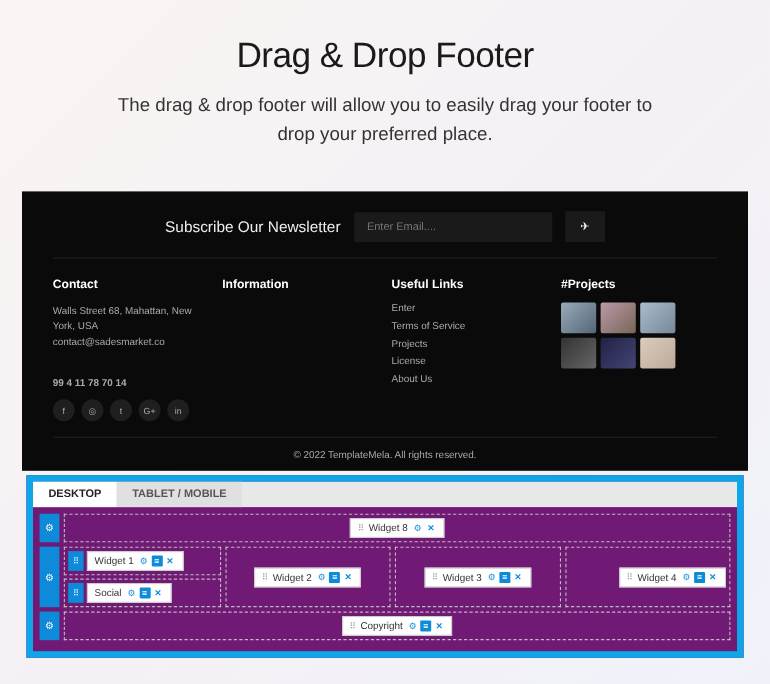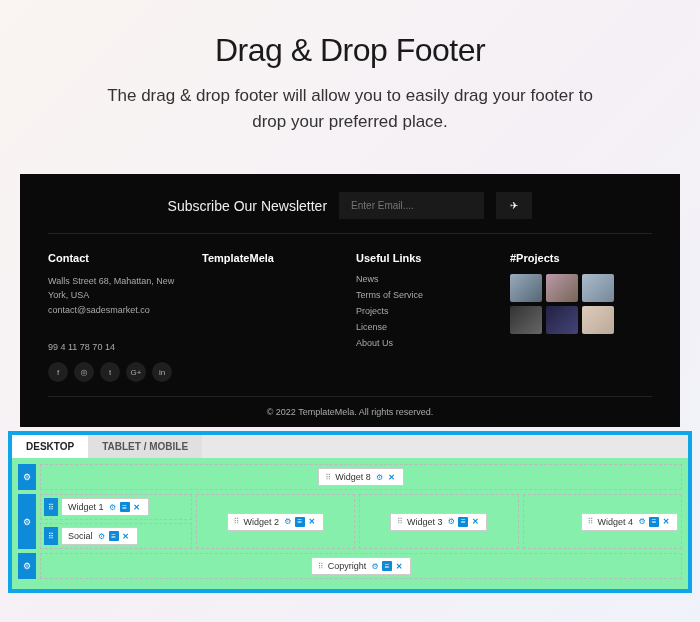--- a/index.html
+++ b/index.html
@@ -3,41 +3,41 @@
 <meta charset="utf-8">
 <style>
 * { margin: 0; padding: 0; box-sizing: border-box; }
 body { font-family: -apple-system, BlinkMacSystemFont, "Segoe UI", Arial, sans-serif; background: linear-gradient(135deg, #faf5f2 0%, #f5f0f5 50%, #f0f2fa 100%); width: 700px; height: 622px; overflow: hidden; }
 .hero { text-align: center; padding: 32px 40px 20px; }
 .hero-title { font-size: 32px; font-weight: 400; color: #1a1a1a; margin-bottom: 14px; letter-spacing: -0.5px; }
 .hero-desc { font-size: 17px; color: #333; line-height: 1.5; max-width: 520px; margin: 0 auto; }
 .footer-preview { background: #0a0a0a; margin: 20px 20px 0; color: #fff; padding: 18px 28px 0; }
 .newsletter { display: flex; align-items: center; justify-content: center; gap: 12px; padding-bottom: 14px; border-bottom: 1px solid #222; }
 .newsletter-label { font-size: 14px; color: #eee; }
-.newsletter-input { background: #1a1a1a; border: none; color: #888; font-size: 10px; padding: 8px 12px; width: 145px; }
+.newsletter-input { background: #1a1a1a; border: none; color: #888; font-size: 10px; padding: 8px 12px; width: 180px; }
 .newsletter-btn { background: #1a1a1a; border: none; color: #fff; padding: 8px 14px; cursor: pointer; font-size: 10px; }
 .footer-cols { display: flex; justify-content: space-between; padding: 18px 0 14px; gap: 12px; }
 .footer-col { flex: 1; }
 .footer-col h4 { font-size: 11px; font-weight: 600; color: #fff; margin-bottom: 10px; }
 .footer-col .addr { font-size: 9px; color: #aaa; line-height: 1.6; margin-bottom: 25px; }
-.footer-col .phone { font-size: 9px; color: #aaa; margin-bottom: 10px; }
+.footer-col .phone { font-size: 9px; color: #aaa; margin-bottom: 10px; font-weight: bold; }
 .footer-col ul { list-style: none; }
 .footer-col ul li { font-size: 9px; color: #aaa; margin-bottom: 6px; }
 .socials { display: flex; gap: 6px; margin-top: 8px; }
 .social-ic { width: 20px; height: 20px; border-radius: 50%; background: #1f1f1f; display: flex; align-items: center; justify-content: center; font-size: 8px; color: #aaa; }
 .insta-grid { display: grid; grid-template-columns: repeat(3, 32px); grid-template-rows: repeat(2, 28px); gap: 4px; }
 .insta-grid div { background: linear-gradient(135deg,#888,#ccc); border-radius: 2px; }
 .insta-grid div:nth-child(1){background:linear-gradient(135deg,#9ab,#567);}
 .insta-grid div:nth-child(2){background:linear-gradient(135deg,#b9a,#765);}
 .insta-grid div:nth-child(3){background:linear-gradient(135deg,#abc,#789);}
 .insta-grid div:nth-child(4){background:linear-gradient(135deg,#333,#666);}
 .insta-grid div:nth-child(5){background:linear-gradient(135deg,#224,#447);}
 .insta-grid div:nth-child(6){background:linear-gradient(135deg,#dcb,#ba9);}
 .copyright { text-align: center; font-size: 9px; color: #aaa; padding: 10px 0; border-top: 1px solid #222; }
-.builder { background: #86efac; margin: 4px 8px 0; border: 4px solid #0ea5e9; }
+.builder { background: #701a75; margin: 4px 24px 0; border: 6px solid #0ea5e9; }
 .tabs { display: flex; background: #e8e8e8; }
 .tab { padding: 6px 14px; font-size: 10px; font-weight: 600; color: #555; cursor: pointer; background: #e0e0e0; }
 .tab.active { background: #fff; color: #222; }
 .builder-body { padding: 6px; }
 .brow { display: flex; gap: 4px; margin-bottom: 4px; align-items: stretch; }
 .row-handle { width: 18px; background: #0d8bd9; display: flex; align-items: center; justify-content: center; color: #fff; font-size: 9px; }
 .row-cells { flex: 1; display: flex; gap: 4px; }
 .cell { flex: 1; border: 1px dashed #bbb; min-height: 22px; padding: 3px; display: flex; align-items: center; }
 .col-handle { width: 14px; background: #0d8bd9; display:flex;align-items:center;justify-content:center;color:#fff;font-size:8px; margin-right:3px; align-self:stretch;}
 .widget-chip { background: #fff; border: 1px solid #ccc; font-size: 9px; padding: 3px 6px; display: inline-flex; align-items: center; gap: 4px; color: #333; }
@@ -78,26 +78,26 @@
       <div class="phone">99 4 11 78 70 14</div>
       <div class="socials">
         <span class="social-ic">f</span>
         <span class="social-ic">◎</span>
         <span class="social-ic">t</span>
         <span class="social-ic">G+</span>
         <span class="social-ic">in</span>
       </div>
     </div>
     <div class="footer-col">
-      <h4>TemplateMela</h4>
+      <h4>Information</h4>
     </div>
     <div class="footer-col">
       <h4>Useful Links</h4>
       <ul>
-        <li>News</li>
+        <li>Enter</li>
         <li>Terms of Service</li>
         <li>Projects</li>
         <li>License</li>
         <li>About Us</li>
       </ul>
     </div>
     <div class="footer-col">
       <h4>#Projects</h4>
       <div class="insta-grid">
         <div></div>

